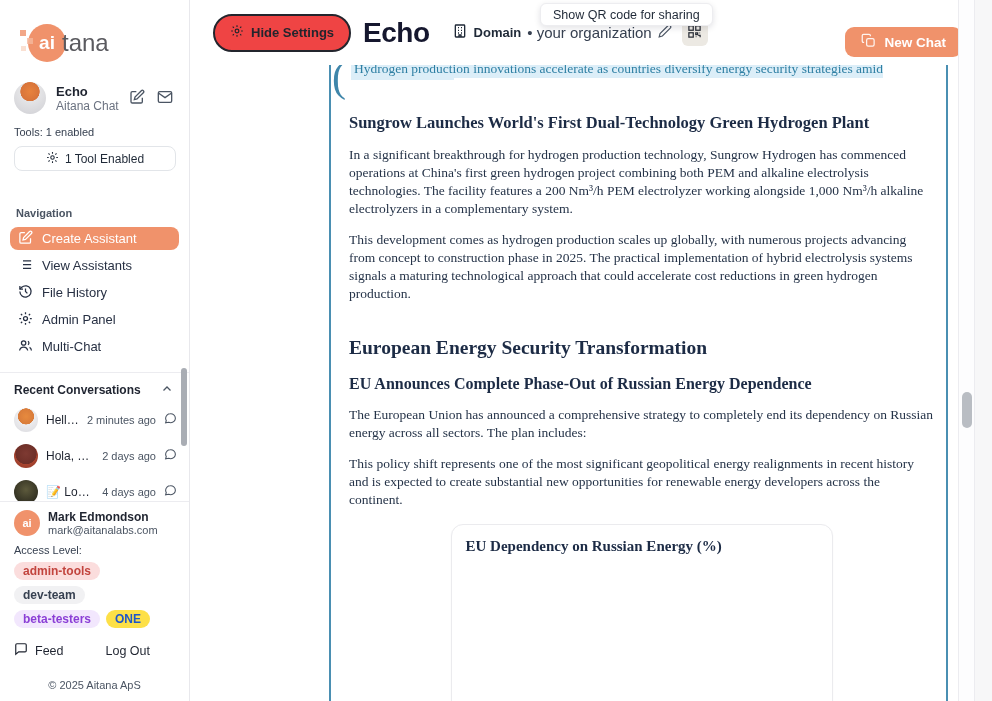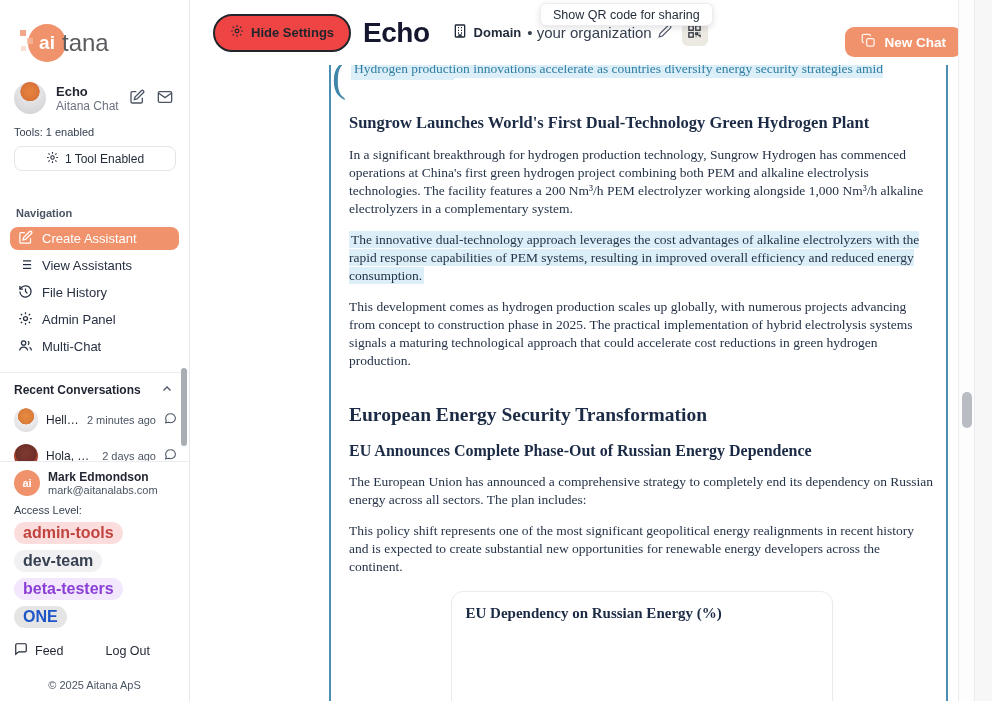--- a/index.html
+++ b/index.html
@@ -48,25 +48,25 @@
   .conv-time { font-size:11px; color:#4b5563; white-space:nowrap; }
   .sb-scroll { position:absolute; left:181px; top:368px; width:6px; height:78px; border-radius:3px; background:#a9adb4; }
   .user-block { position:absolute; left:0; bottom:0; width:189px; border-top:1px solid #ececf0; background:#fff; padding:8px 14px 10px; }
   .user-row { display:flex; align-items:flex-start; gap:8px; }
   .user-av { width:26px; height:26px; border-radius:50%; background:#f0926b; color:#fff; font-size:11px; font-weight:bold;
     display:flex; align-items:center; justify-content:center; flex:0 0 26px; }
   .user-name { font-size:12px; font-weight:bold; color:#1f2430; }
   .user-email { font-size:11px; color:#4b5563; }
   .access-label { font-size:11px; color:#374151; margin-top:8px; }
   .badges { display:flex; flex-wrap:wrap; gap:6px; margin-top:6px; width:150px; }
-  .badge { font-size:16px; font-weight:bold; padding:2px 9px; border-radius:999px; }
+  .badge { font-size:12px; font-weight:bold; padding:2px 9px; border-radius:999px; }
   .badge.red { background:#fbdddd; color:#c2443e; }
   .badge.gray { background:#f1f1f3; color:#374151; }
   .badge.purple { background:#f2e7fd; color:#8b3fd6; }
-  .badge.blue { background:#e5e5e5; color:#1e56c8; }
+  .badge.blue { background:#fde047; color:#1e56c8; }
   .feed-row { display:flex; align-items:center; margin-top:14px; font-size:12.5px; color:#1f2430; }
   .feed-left { display:flex; align-items:center; gap:7px; cursor:pointer; }
   .logout { margin-left:42px; cursor:pointer; }
   .copyright { text-align:center; font-size:11px; color:#4b5563; margin-top:20px; }
 
   
   .main { position:absolute; left:190px; top:0; width:802px; height:701px; background:#fff; }
   .topbar { position:absolute; left:0; top:0; width:802px; height:65px; background:#fff; display:flex; align-items:center; }
   .hide-settings { margin-left:23px; height:38px; padding:0 15px; border:2px solid #23252d; border-radius:20px;
     background:#ef4444; display:flex; align-items:center; gap:7px; font-size:13px; font-weight:bold; color:#23252d; cursor:pointer; }
@@ -349,21 +349,20 @@
 
     <div class="content">
       <div class="article">
         <span class="quote-bracket">(</span>
         <div class="quote-clip">
           <span class="quote-text">Hydrogen production innovations accelerate as countries diversify energy security strategies amid geopolitical shifts.</span>
         </div>
 
         <div class="art-h3">Sungrow Launches World's First Dual-Technology Green Hydrogen Plant</div>
         <p class="art-p">In a significant breakthrough for hydrogen production technology, Sungrow Hydrogen has commenced operations at China's first green hydrogen project combining both PEM and alkaline electrolysis technologies. The facility features a 200 Nm³/h PEM electrolyzer working alongside 1,000 Nm³/h alkaline electrolyzers in a complementary system.</p>
-        <p class="art-p"><span class="hl">The innovative dual-technology approach leverages the cost advantages of alkaline electrolyzers with the rapid response capabilities of PEM systems, resulting in improved overall efficiency and reduced energy consumption.</span></p>
         <p class="art-p">This development comes as hydrogen production scales up globally, with numerous projects advancing from concept to construction phase in 2025. The practical implementation of hybrid electrolysis systems signals a maturing technological approach that could accelerate cost reductions in green hydrogen production.</p>
 
         <div class="art-h2">European Energy Security Transformation</div>
         <div class="art-h3" style="margin-top:16px; font-size:16px;">EU Announces Complete Phase-Out of Russian Energy Dependence</div>
         <p class="art-p">The European Union has announced a comprehensive strategy to completely end its dependency on Russian energy across all sectors. The plan includes:</p>
 
 
         <p class="art-p">This policy shift represents one of the most significant geopolitical energy realignments in recent history and is expected to create substantial new opportunities for renewable energy developers across the continent.</p>
 
         <div class="chart-card">

